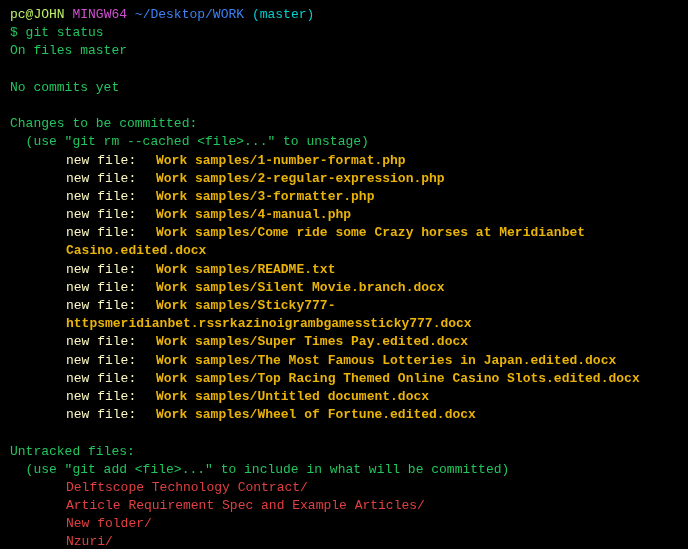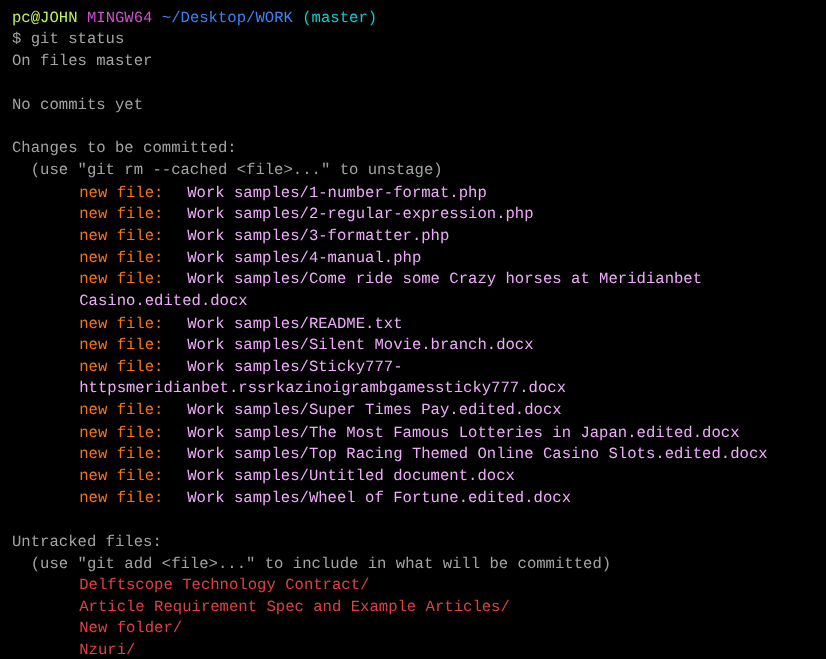--- a/index.html
+++ b/index.html
@@ -11,24 +11,24 @@
       padding: 6px 10px;
       width: 688px;
       height: 549px;
       overflow: hidden;
       color: #ccc;
     }
     .prompt-user { color: #bef264; }
     .prompt-host { color: #d050d0; }
     .prompt-path { color: #3b82f6; }
     .prompt-branch { color: #00d0d0; }
-    .white { color: #a3a3a3; }
+    .white { color: #22c55e; }
     .staged-row { padding-left: 56px; }
-    .staged-label { color: #f97316; display: inline-block; min-width: 90px; }
-    .staged-path { color: #f0abfc; }
+    .staged-label { color: #fef9c3; display: inline-block; min-width: 90px; }
+    .staged-path { color: #eab308; font-weight: bold; }
     .untracked-row { padding-left: 56px; color: #e04040; }
     .spacer { height: 1.4em; }
   </style>
 </head>
 <body>
 
 <div>
 
   <div>
     <span class="prompt-user">pc@JOHN</span>

